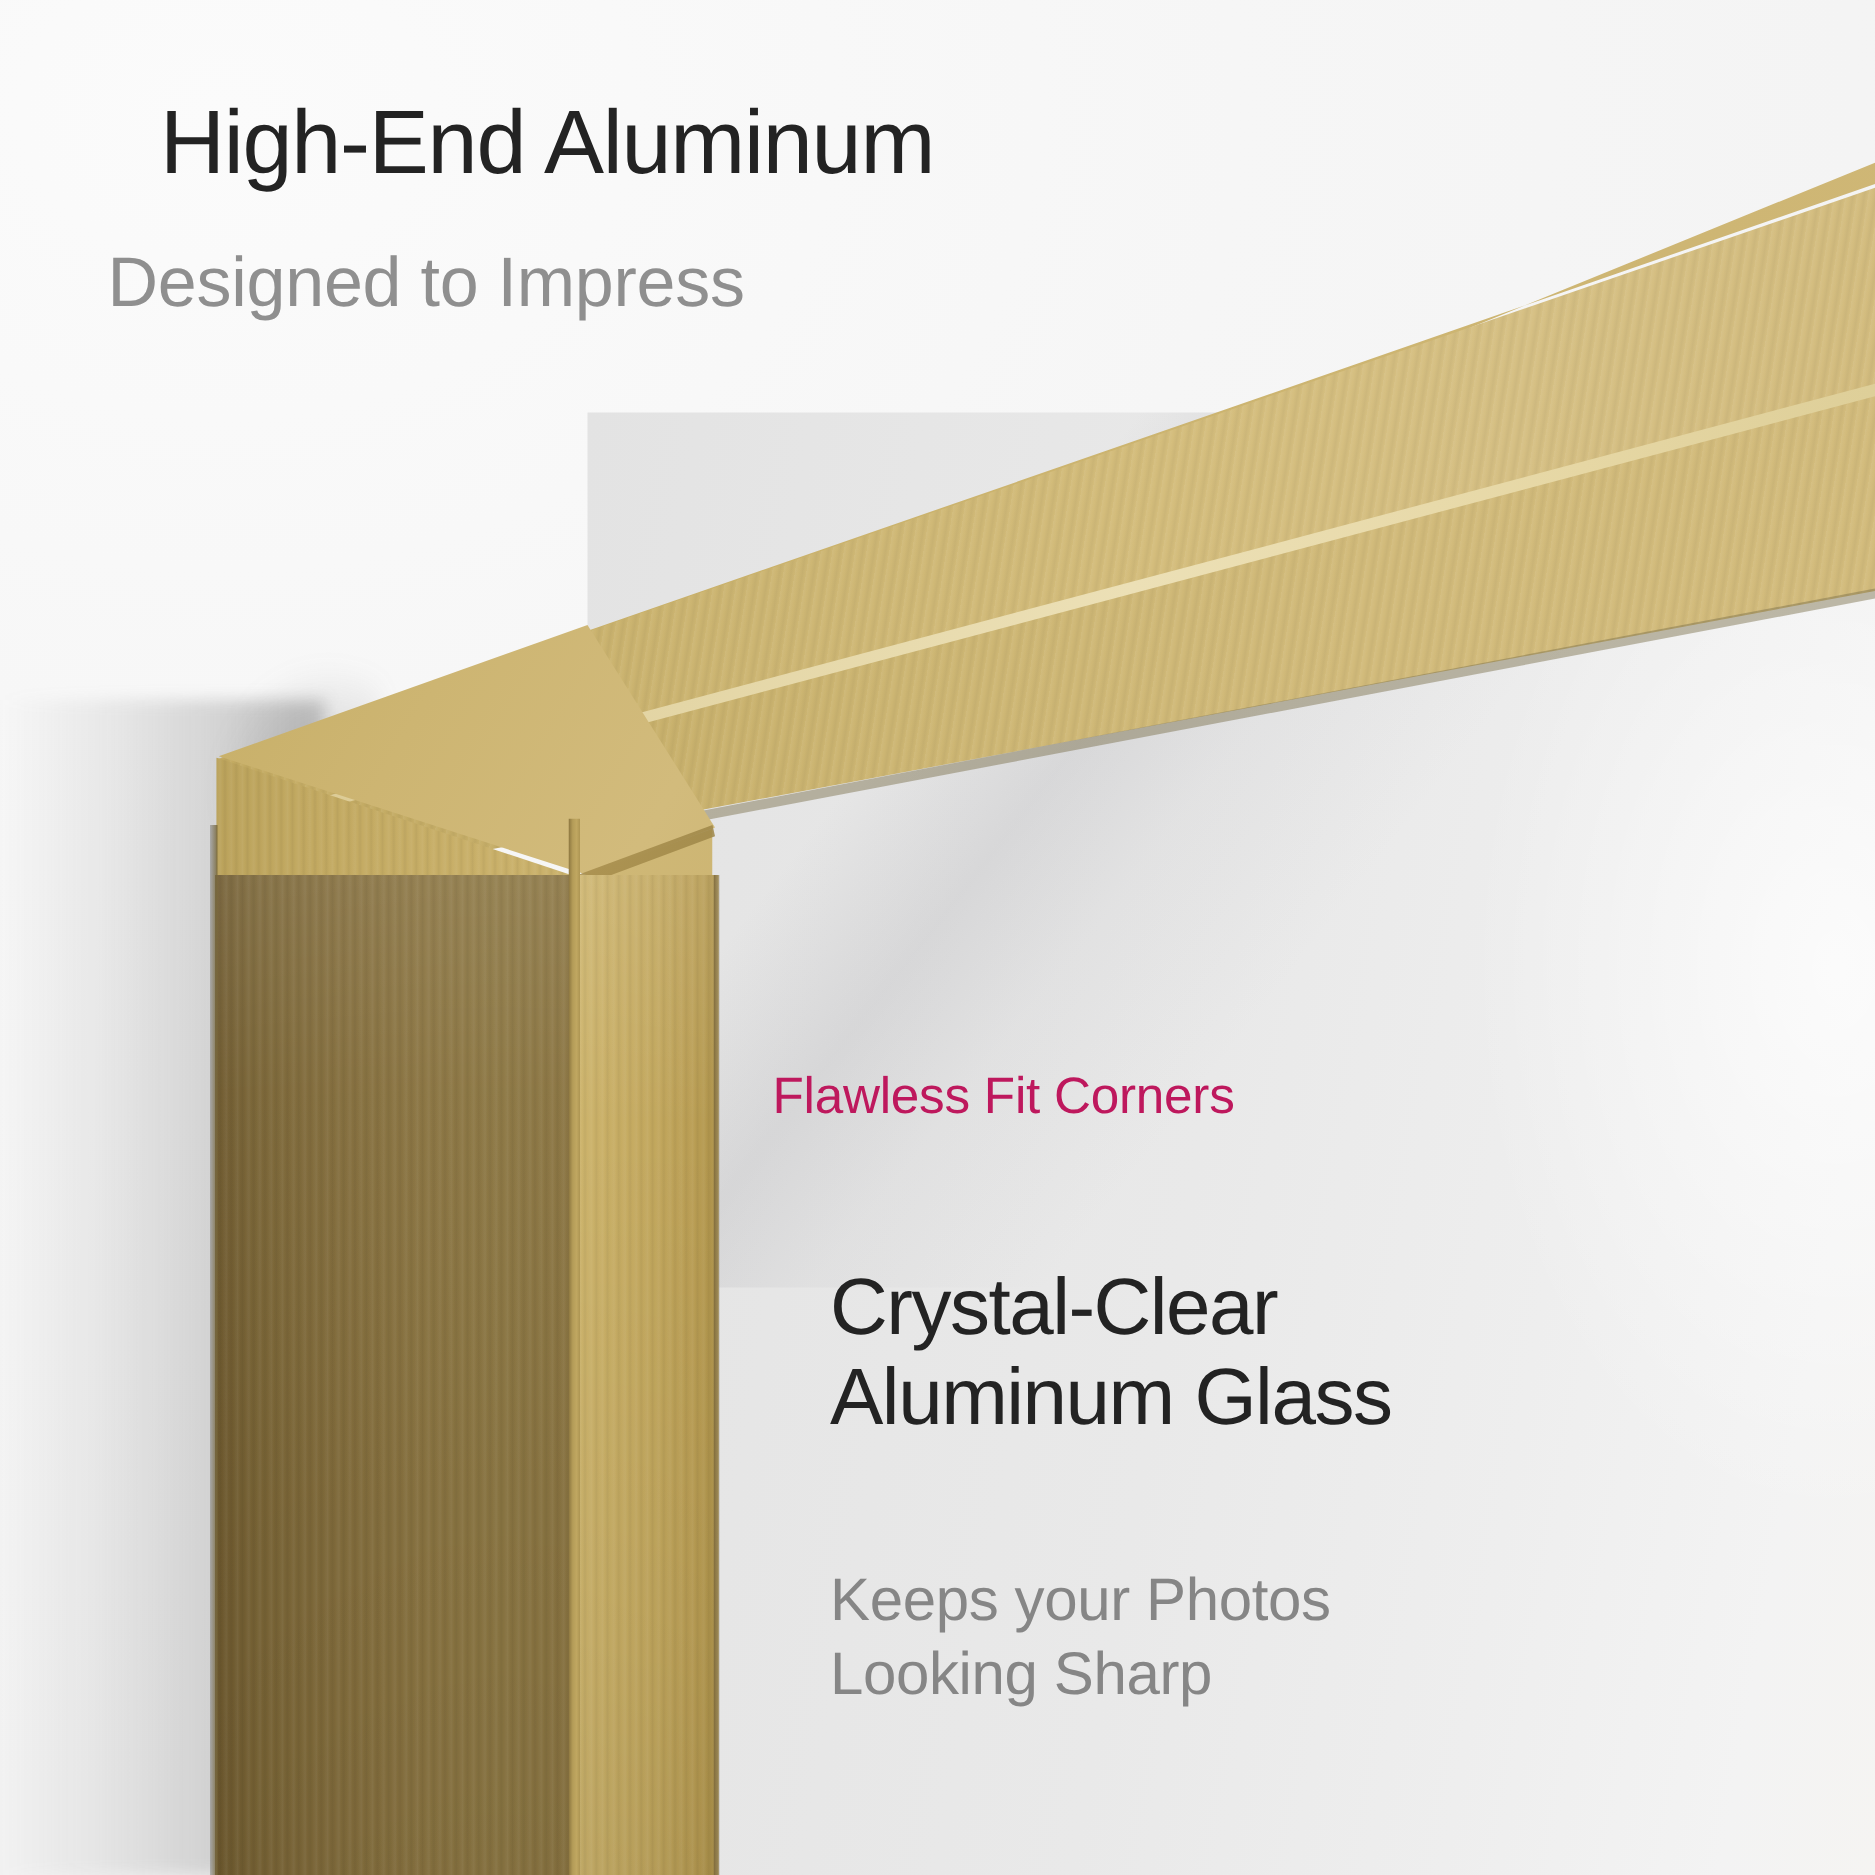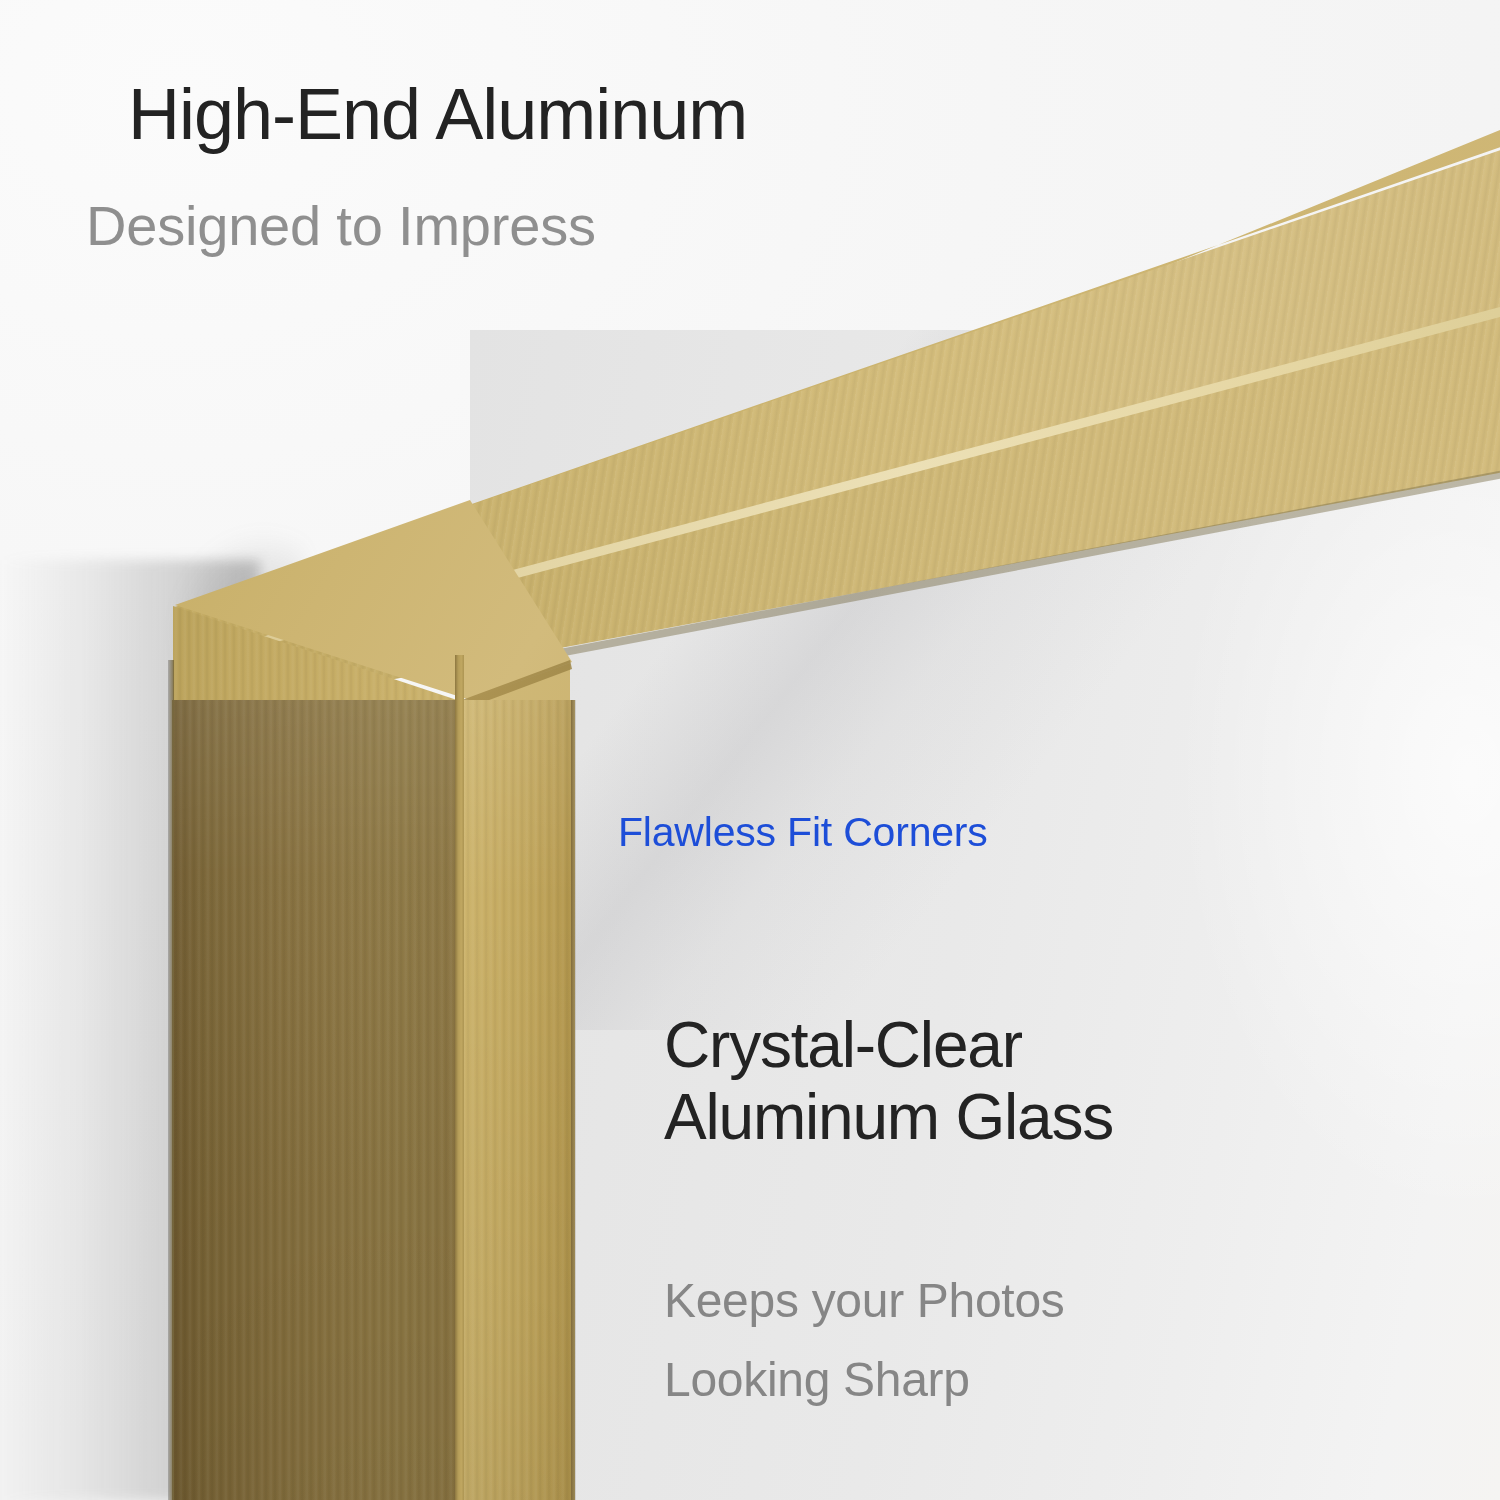--- a/index.html
+++ b/index.html
@@ -317,25 +317,25 @@
     font-size: 56px;
     line-height: 1.0;
     letter-spacing: -0.2px;
     color: #8f8f8f;
     font-weight: 400;
     white-space: nowrap;
   }
   .corner-caption {
     position: absolute;
     left: 618px;
-    top: 812px;
+    top: 856px;
     font-size: 41px;
     line-height: 1.0;
     letter-spacing: -0.2px;
-    color: #1d4ed8;
+    color: #be185d;
     font-weight: 400;
     white-space: nowrap;
   }
   .glass-title {
     position: absolute;
     left: 664px;
     top: 1010px;
     font-size: 64px;
     line-height: 1.12;
     letter-spacing: -1.2px;
@@ -348,21 +348,21 @@
     position: absolute;
     left: 664px;
     top: 1252px;
     font-size: 48px;
     line-height: 1.22;
     letter-spacing: -0.3px;
     color: #868686;
     font-weight: 400;
     white-space: nowrap;
   }
-  .glass-sub .line { display: block; margin-top: 20px; }
+  .glass-sub .line { display: block; }
 </style>
 </head>
 <body>
 
 <div id="stage">
 
   <div class="bg-base"></div>
   <div class="bg-wash"></div>
 
   <div class="frame-shadow"></div>

